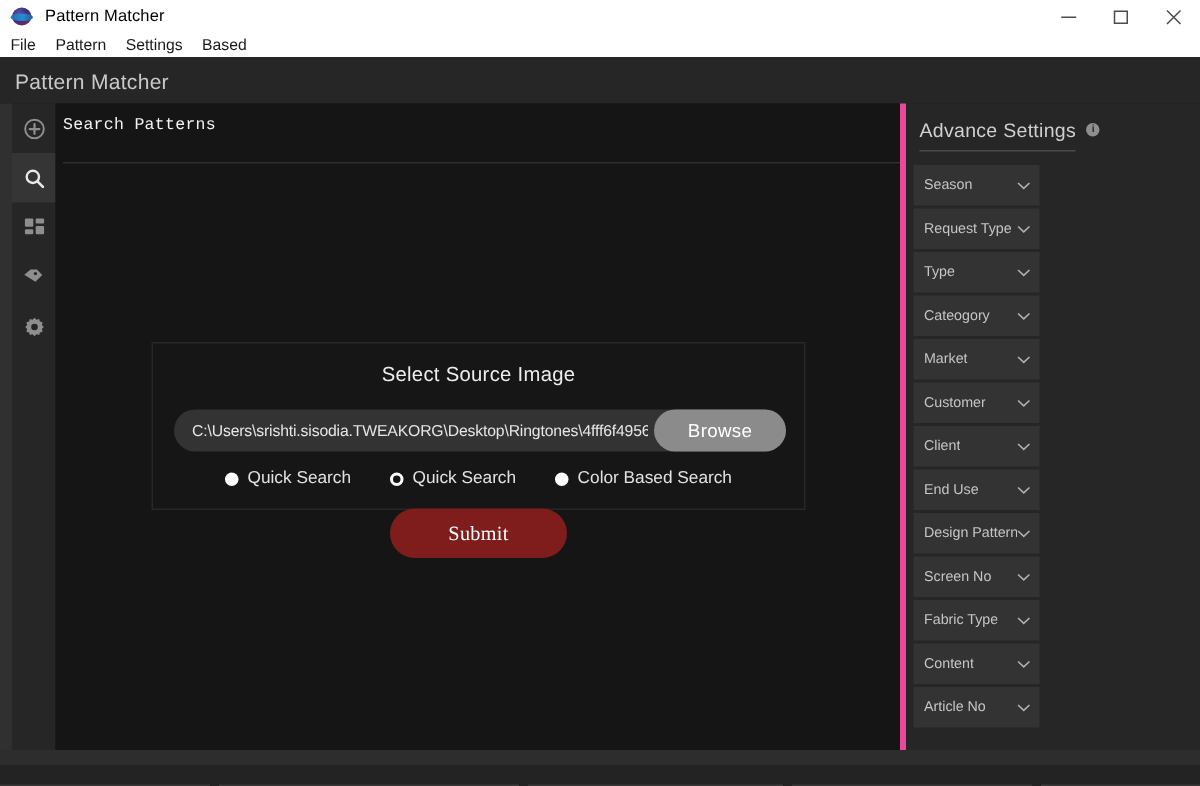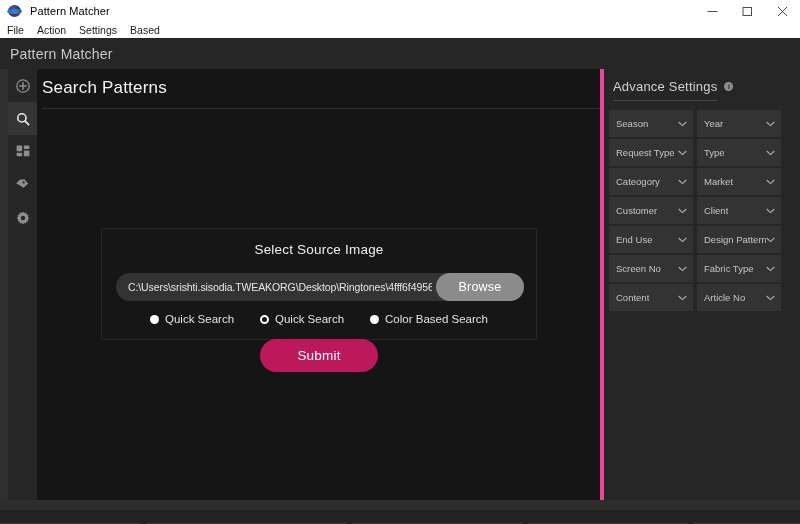--- a/index.html
+++ b/index.html
@@ -152,23 +152,24 @@
   .main {
     position: absolute;
     top: 69px; left: 37px;
     width: 563px;
     height: 431px;
     background: #151515;
   }
   .main-title {
     position: absolute;
     top: 9px; left: 5px;
-    font-size: 17px;
+    font-size: 11px;
     color: #f2f2f2;
     letter-spacing: .2px;
+    font-family: Liberation Mono, monospace;
   }
   .main-divider {
     position: absolute;
     top: 39px; left: 5px;
     width: 558px;
     height: 1px;
     background: #2e2e2e;
   }
 
   
@@ -263,24 +264,24 @@
     position: absolute;
     top: 110px; left: 0;
     width: 100%;
     display: flex;
     justify-content: center;
   }
   .submit-btn {
     width: 118px;
     height: 33px;
     border-radius: 17px;
-    background: #be185d;
+    background: #7f1d1d;
     border: none;
     color: #ffffff;
-    font-family: Liberation Sans, sans-serif;
+    font-family: Liberation Serif, serif;
     font-size: 13.5px;
     cursor: pointer;
     letter-spacing: .2px;
   }
 
   
   .right-panel {
     position: absolute;
     top: 69px; left: 600px;
     width: 200px;
@@ -319,20 +320,21 @@
     line-height: 9px;
     font-weight: bold;
   }
   .dd-grid {
     position: absolute;
     top: 41px; left: 5px;
     width: 172px;
     display: flex;
     flex-wrap: wrap;
     gap: 2px 4px;
+    flex-direction: column;
   }
   .dropdown {
     width: 84px;
     height: 27px;
     background: #333333;
     display: flex;
     align-items: center;
     justify-content: space-between;
     box-sizing: border-box;
     padding: 0 6px 0 7px;
@@ -420,21 +422,21 @@
       <div class="winbtn">
         <svg width="11" height="11" viewBox="0 0 11 11">
           <path d="M1 1 L10 10 M10 1 L1 10" stroke="#4d4d4d" stroke-width="1" fill="none"></path>
         </svg>
       </div>
     </div>
   </div>
 
   <div class="menubar">
     <div class="menu-item">File</div>
-    <div class="menu-item">Action</div>
+    <div class="menu-item">Pattern</div>
     <div class="menu-item">Settings</div>
     <div class="menu-item">Based</div>
   </div>
 
   <div class="app-header">
     <div class="app-header-title">Pattern Matcher</div>
   </div>
 
   <div class="rail-edge"></div>
   <div class="rail-edge-b"></div>
@@ -517,28 +519,20 @@
     <div class="dd-grid">
       <div class="dropdown">
         <span class="dd-label">Season</span>
         <span class="dd-caret">
             <svg width="9" height="6" viewBox="0 0 9 6">
               <path d="M0.7 1 L4.5 4.6 L8.3 1" stroke="#b0b0b0" stroke-width="1.1" fill="none"></path>
             </svg>
           </span>
       </div>
       <div class="dropdown">
-        <span class="dd-label">Year</span>
-        <span class="dd-caret">
-            <svg width="9" height="6" viewBox="0 0 9 6">
-              <path d="M0.7 1 L4.5 4.6 L8.3 1" stroke="#b0b0b0" stroke-width="1.1" fill="none"></path>
-            </svg>
-          </span>
-      </div>
-      <div class="dropdown">
         <span class="dd-label">Request Type</span>
         <span class="dd-caret">
             <svg width="9" height="6" viewBox="0 0 9 6">
               <path d="M0.7 1 L4.5 4.6 L8.3 1" stroke="#b0b0b0" stroke-width="1.1" fill="none"></path>
             </svg>
           </span>
       </div>
       <div class="dropdown">
         <span class="dd-label">Type</span>
         <span class="dd-caret">

